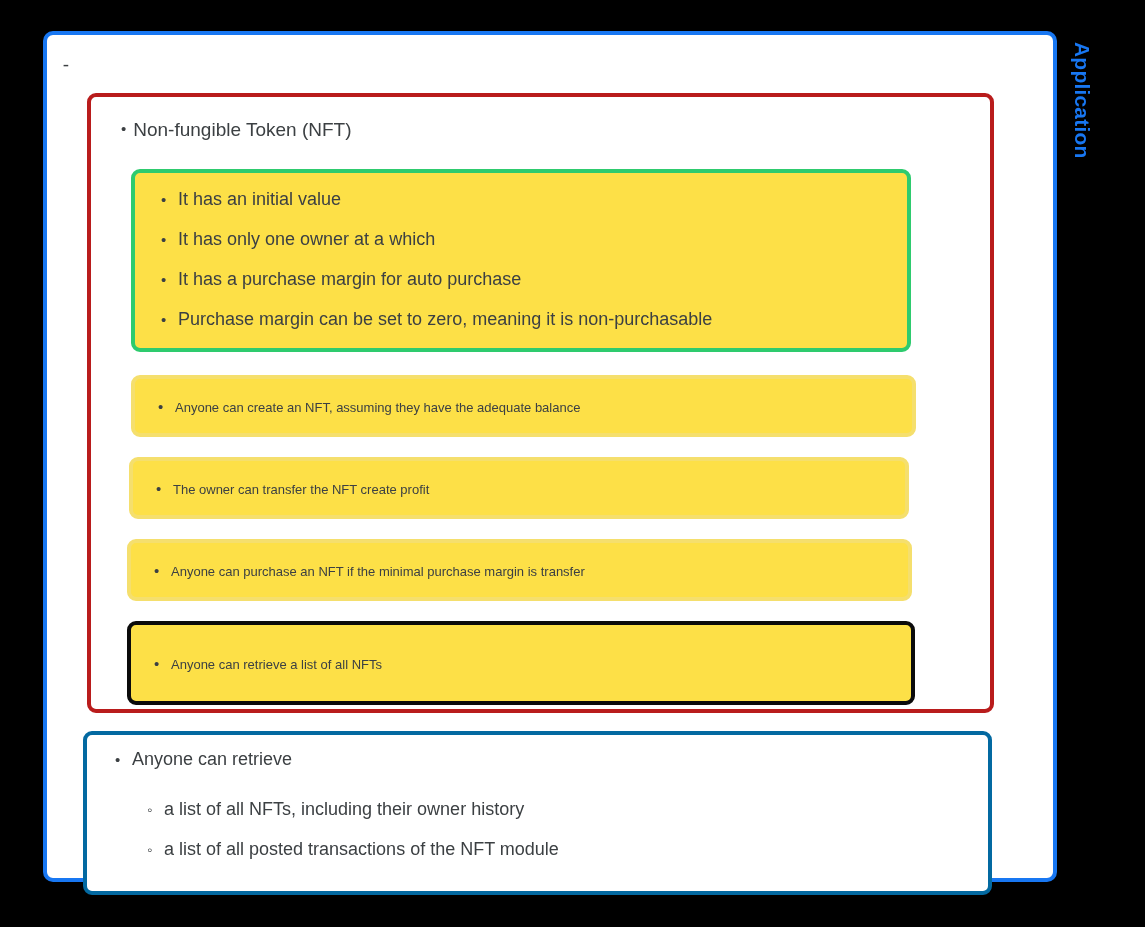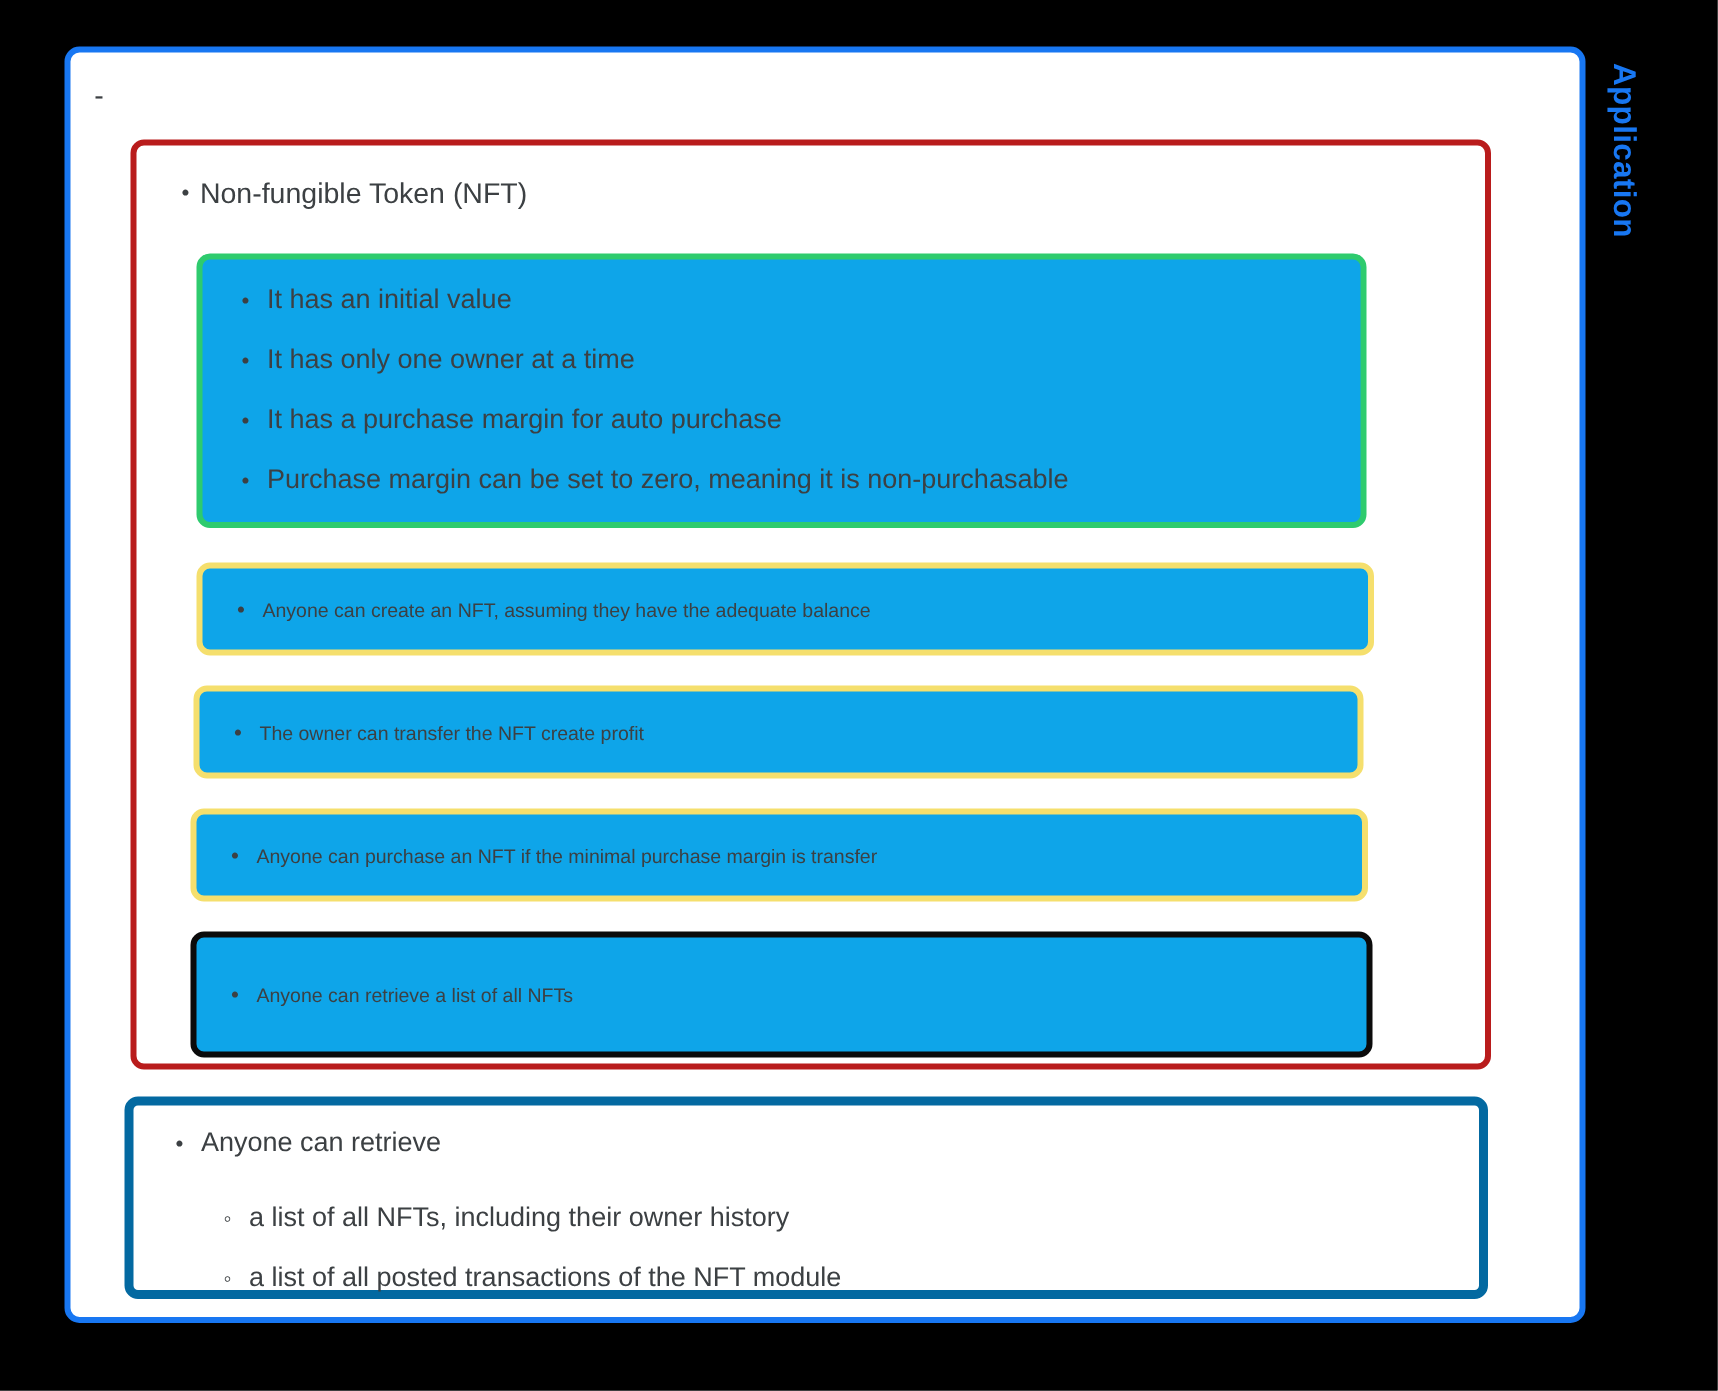--- a/index.html
+++ b/index.html
@@ -129,42 +129,42 @@
   .module-heading .b {
     margin-right: 7px;
     font-size: 15px;
     vertical-align: 2px;
   }
 
   
   .panel {
     position: absolute;
     box-sizing: border-box;
-    background: #0ea5e9;
+    background: #fde047;
     border-radius: 9px;
   }
   .panel.green  { border: 4px solid #2ecb6e; }
   .panel.yellow { border: 4px solid #f5df6d; }
   .panel.black  { border: 4px solid #0b0b0b; }
 
   .panel-account-state { left: 40px; top: 72px;  width: 780px; height: 183px; }
   .panel-tx-1          { left: 40px; top: 278px; width: 785px; height: 62px;  }
   .panel-tx-2          { left: 38px; top: 360px; width: 780px; height: 62px;  }
   .panel-tx-3          { left: 36px; top: 442px; width: 785px; height: 62px;  }
   .panel-action        { left: 36px; top: 524px; width: 788px; height: 84px; padding-left: 46px;  }
 
   .plugin-frame {
     position: absolute;
     left: 36px;
     top: 696px;
     width: 909px;
-    height: 135px;
+    height: 164px;
     box-sizing: border-box;
     background: #ffffff;
-    border: 6px solid #0369a1;
+    border: 4px solid #0369a1;
     border-radius: 9px;
   }
 
   
   ul.bullets {
     list-style: none;
     margin: 0;
     padding: 0;
   }
   ul.bullets li {
@@ -256,21 +256,21 @@
     </div>
 
     <div class="panel green panel-account-state">
       <ul class="bullets list-account-state">
         <li>
           <span class="marker dot"></span>
           <span>It has an initial value</span>
         </li>
         <li>
           <span class="marker dot"></span>
-          <span>It has only one owner at a time</span>
+          <span>It has only one owner at a which</span>
         </li>
         <li>
           <span class="marker dot"></span>
           <span>It has a purchase margin for auto purchase</span>
         </li>
         <li>
           <span class="marker dot"></span>
           <span>Purchase margin can be set to zero, meaning it is non-purchasable</span>
         </li>
       </ul>

